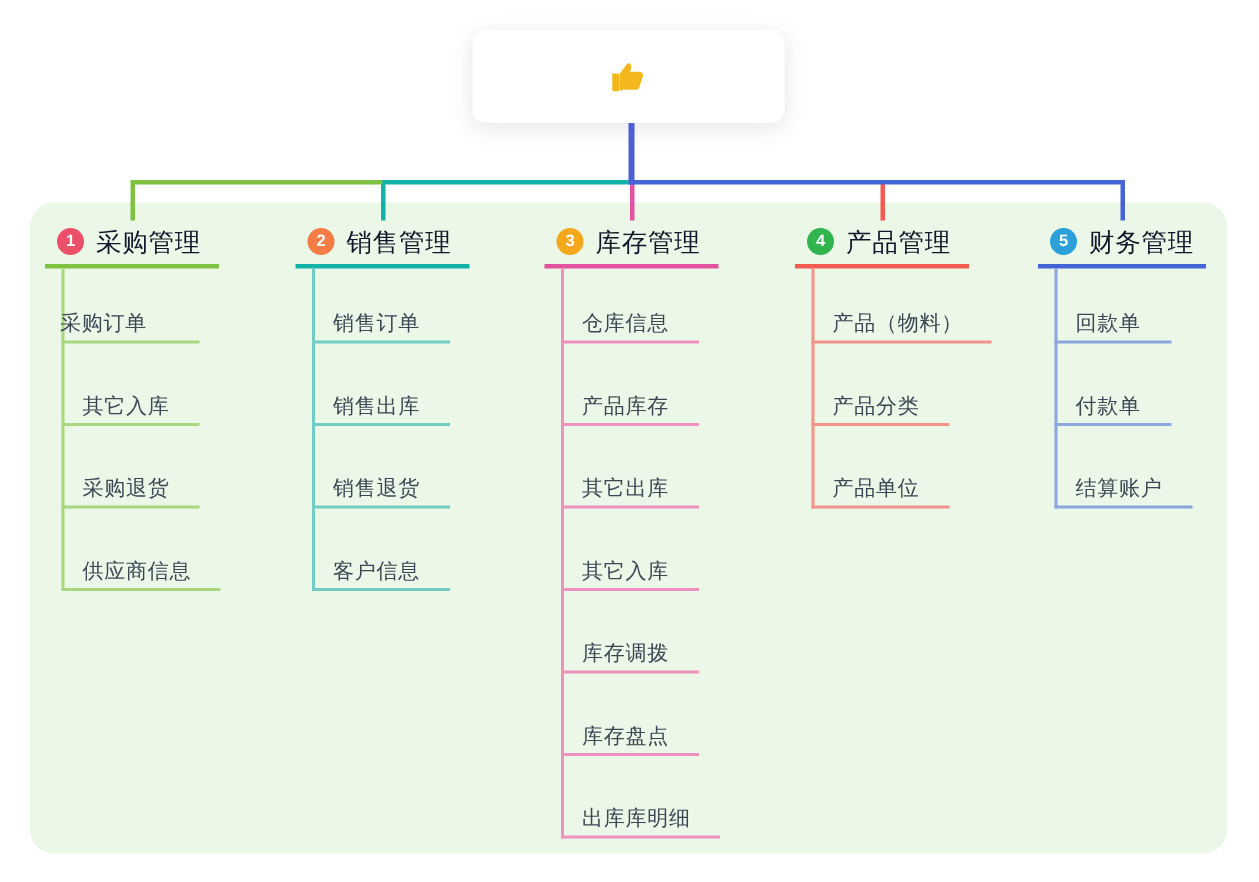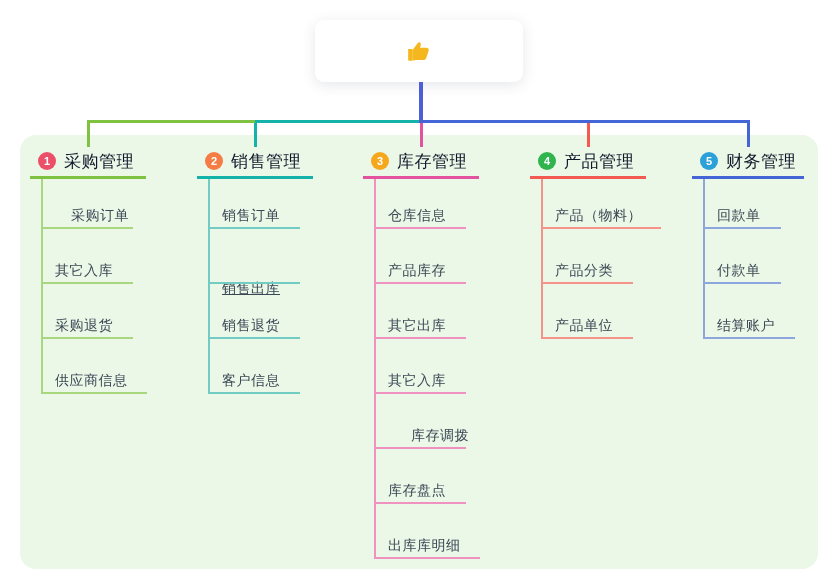--- a/index.html
+++ b/index.html
@@ -51,57 +51,57 @@
     <div class="hline" style="left: 88px; top: 120px; width: 167px; height: 3px; background: rgb(127, 193, 64);"></div>
     <div class="hline" style="left: 255px; top: 120px; width: 166px; height: 3px; background: rgb(19, 179, 169);"></div>
     <div class="hline" style="left: 419.5px; top: 120px; width: 330px; height: 3px; background: rgb(68, 101, 213);"></div>
     <div class="vline" style="left: 419px; top: 82px; width: 4px; height: 41px; background: rgb(76, 95, 212);"></div>
     <div class="branch-header" style="left: 38px; top: 150px;">
       <span class="badge" style="background: rgb(236, 79, 104);">1</span>
       <span class="branch-title">采购管理</span>
     </div>
     <div class="hline" style="left: 30px; top: 176px; width: 116px; height: 3px; background: rgb(127, 193, 64);"></div>
     <div class="vline" style="left: 41px; top: 179px; width: 2px; height: 215px; background: rgb(169, 215, 128);"></div>
-    <div class="child-label" style="left: 71px; top: 206px;">采购订单</div>
+    <div class="child-label" style="left: 40px; top: 206px;">采购订单</div>
     <div class="hline" style="left: 41px; top: 227px; width: 92px; height: 2px; background: rgb(169, 215, 128);"></div>
     <div class="child-label" style="left: 55px; top: 261px;">其它入库</div>
     <div class="hline" style="left: 41px; top: 282px; width: 92px; height: 2px; background: rgb(169, 215, 128);"></div>
     <div class="child-label" style="left: 55px; top: 316px;">采购退货</div>
     <div class="hline" style="left: 41px; top: 337px; width: 92px; height: 2px; background: rgb(169, 215, 128);"></div>
     <div class="child-label" style="left: 55px; top: 371px;">供应商信息</div>
     <div class="hline" style="left: 41px; top: 392px; width: 106px; height: 2px; background: rgb(169, 215, 128);"></div>
     <div class="branch-header" style="left: 205px; top: 150px;">
       <span class="badge" style="background: rgb(245, 125, 69);">2</span>
       <span class="branch-title">销售管理</span>
     </div>
     <div class="hline" style="left: 197px; top: 176px; width: 116px; height: 3px; background: rgb(19, 179, 169);"></div>
     <div class="vline" style="left: 208px; top: 179px; width: 2px; height: 215px; background: rgb(114, 204, 196);"></div>
     <div class="child-label" style="left: 222px; top: 206px;">销售订单</div>
     <div class="hline" style="left: 208px; top: 227px; width: 92px; height: 2px; background: rgb(114, 204, 196);"></div>
-    <div class="child-label" style="left: 222px; top: 279px; text-decoration: underline;">销售出库</div>
+    <div class="child-label" style="left: 222px; top: 261px;">销售出库</div>
     <div class="hline" style="left: 208px; top: 282px; width: 92px; height: 2px; background: rgb(114, 204, 196);"></div>
     <div class="child-label" style="left: 222px; top: 316px;">销售退货</div>
     <div class="hline" style="left: 208px; top: 337px; width: 92px; height: 2px; background: rgb(114, 204, 196);"></div>
     <div class="child-label" style="left: 222px; top: 371px;">客户信息</div>
     <div class="hline" style="left: 208px; top: 392px; width: 92px; height: 2px; background: rgb(114, 204, 196);"></div>
     <div class="branch-header" style="left: 371px; top: 150px;">
       <span class="badge" style="background: rgb(246, 168, 28);">3</span>
       <span class="branch-title">库存管理</span>
     </div>
     <div class="hline" style="left: 363px; top: 176px; width: 116px; height: 3px; background: rgb(227, 82, 159);"></div>
     <div class="vline" style="left: 374px; top: 179px; width: 2px; height: 380px; background: rgb(239, 146, 192);"></div>
     <div class="child-label" style="left: 388px; top: 206px;">仓库信息</div>
     <div class="hline" style="left: 374px; top: 227px; width: 92px; height: 2px; background: rgb(239, 146, 192);"></div>
     <div class="child-label" style="left: 388px; top: 261px;">产品库存</div>
     <div class="hline" style="left: 374px; top: 282px; width: 92px; height: 2px; background: rgb(239, 146, 192);"></div>
     <div class="child-label" style="left: 388px; top: 316px;">其它出库</div>
     <div class="hline" style="left: 374px; top: 337px; width: 92px; height: 2px; background: rgb(239, 146, 192);"></div>
     <div class="child-label" style="left: 388px; top: 371px;">其它入库</div>
     <div class="hline" style="left: 374px; top: 392px; width: 92px; height: 2px; background: rgb(239, 146, 192);"></div>
-    <div class="child-label" style="left: 388px; top: 426px; margin-left: 23px;">库存调拨</div>
+    <div class="child-label" style="left: 388px; top: 426px;">库存调拨</div>
     <div class="hline" style="left: 374px; top: 447px; width: 92px; height: 2px; background: rgb(239, 146, 192);"></div>
     <div class="child-label" style="left: 388px; top: 481px;">库存盘点</div>
     <div class="hline" style="left: 374px; top: 502px; width: 92px; height: 2px; background: rgb(239, 146, 192);"></div>
     <div class="child-label" style="left: 388px; top: 536px;">出库库明细</div>
     <div class="hline" style="left: 374px; top: 557px; width: 106px; height: 2px; background: rgb(239, 146, 192);"></div>
     <div class="branch-header" style="left: 538px; top: 150px;">
       <span class="badge" style="background: rgb(47, 180, 78);">4</span>
       <span class="branch-title">产品管理</span>
     </div>
     <div class="hline" style="left: 530px; top: 176px; width: 116px; height: 3px; background: rgb(242, 90, 82);"></div>

